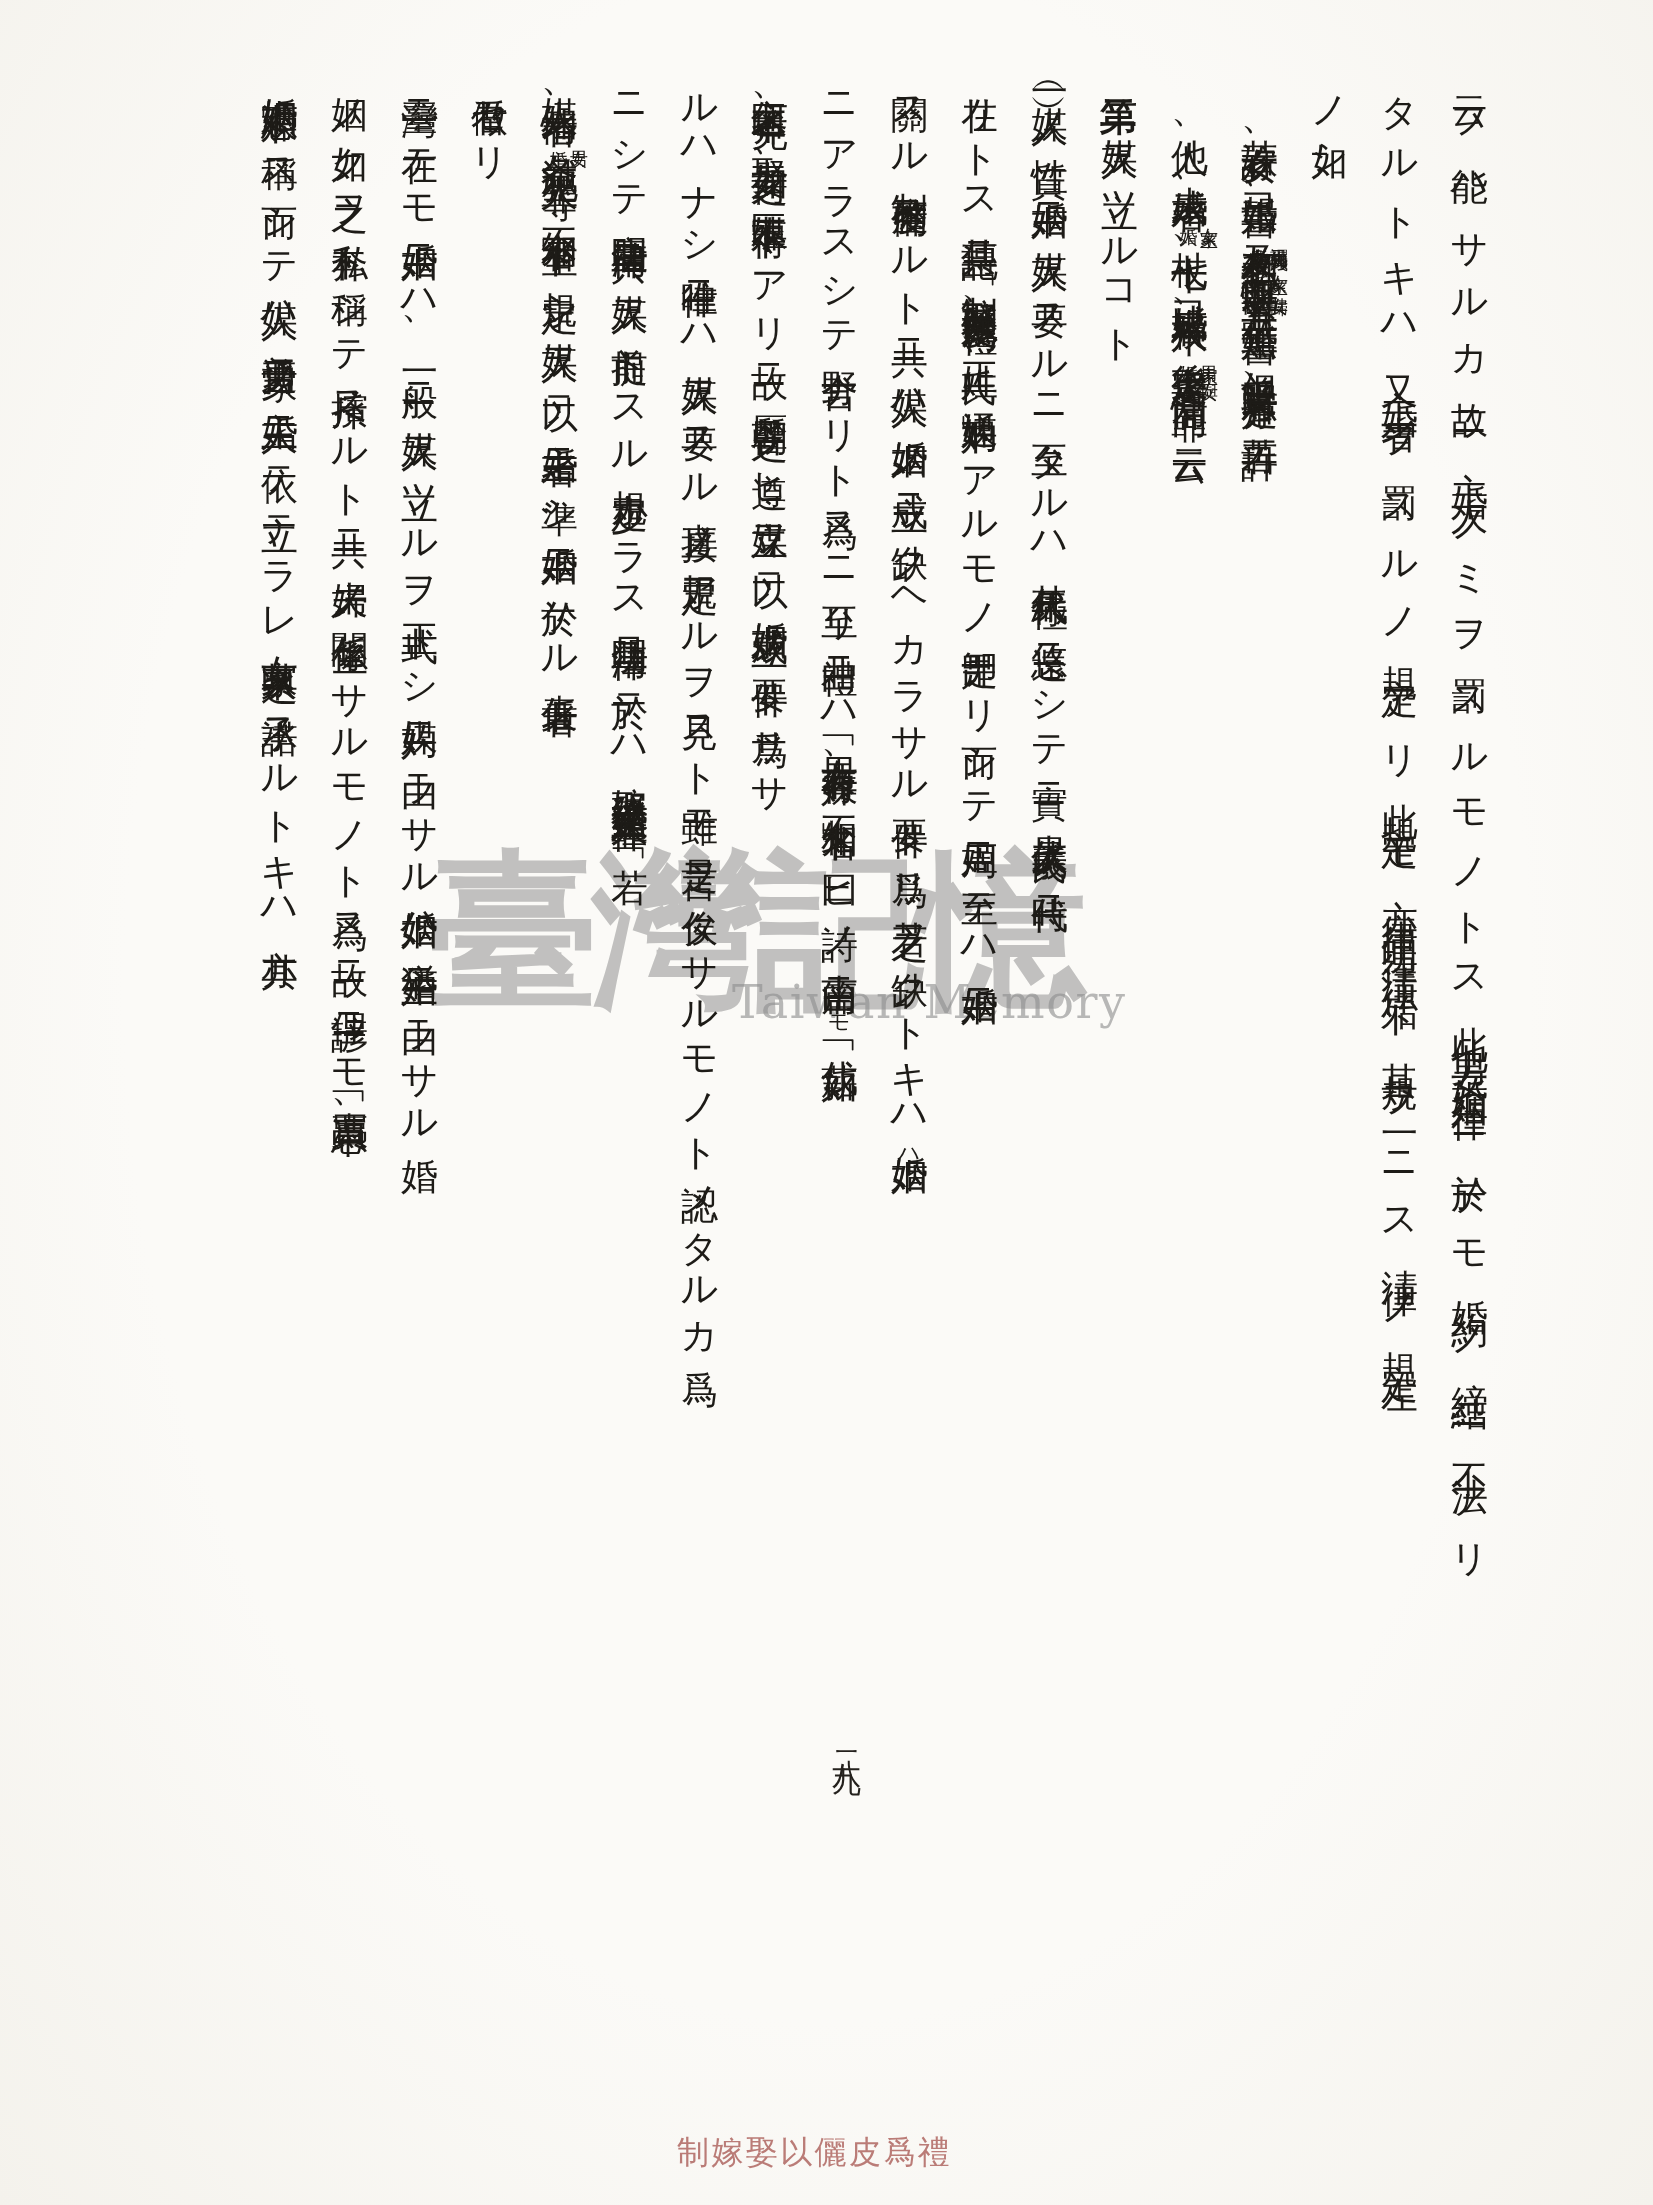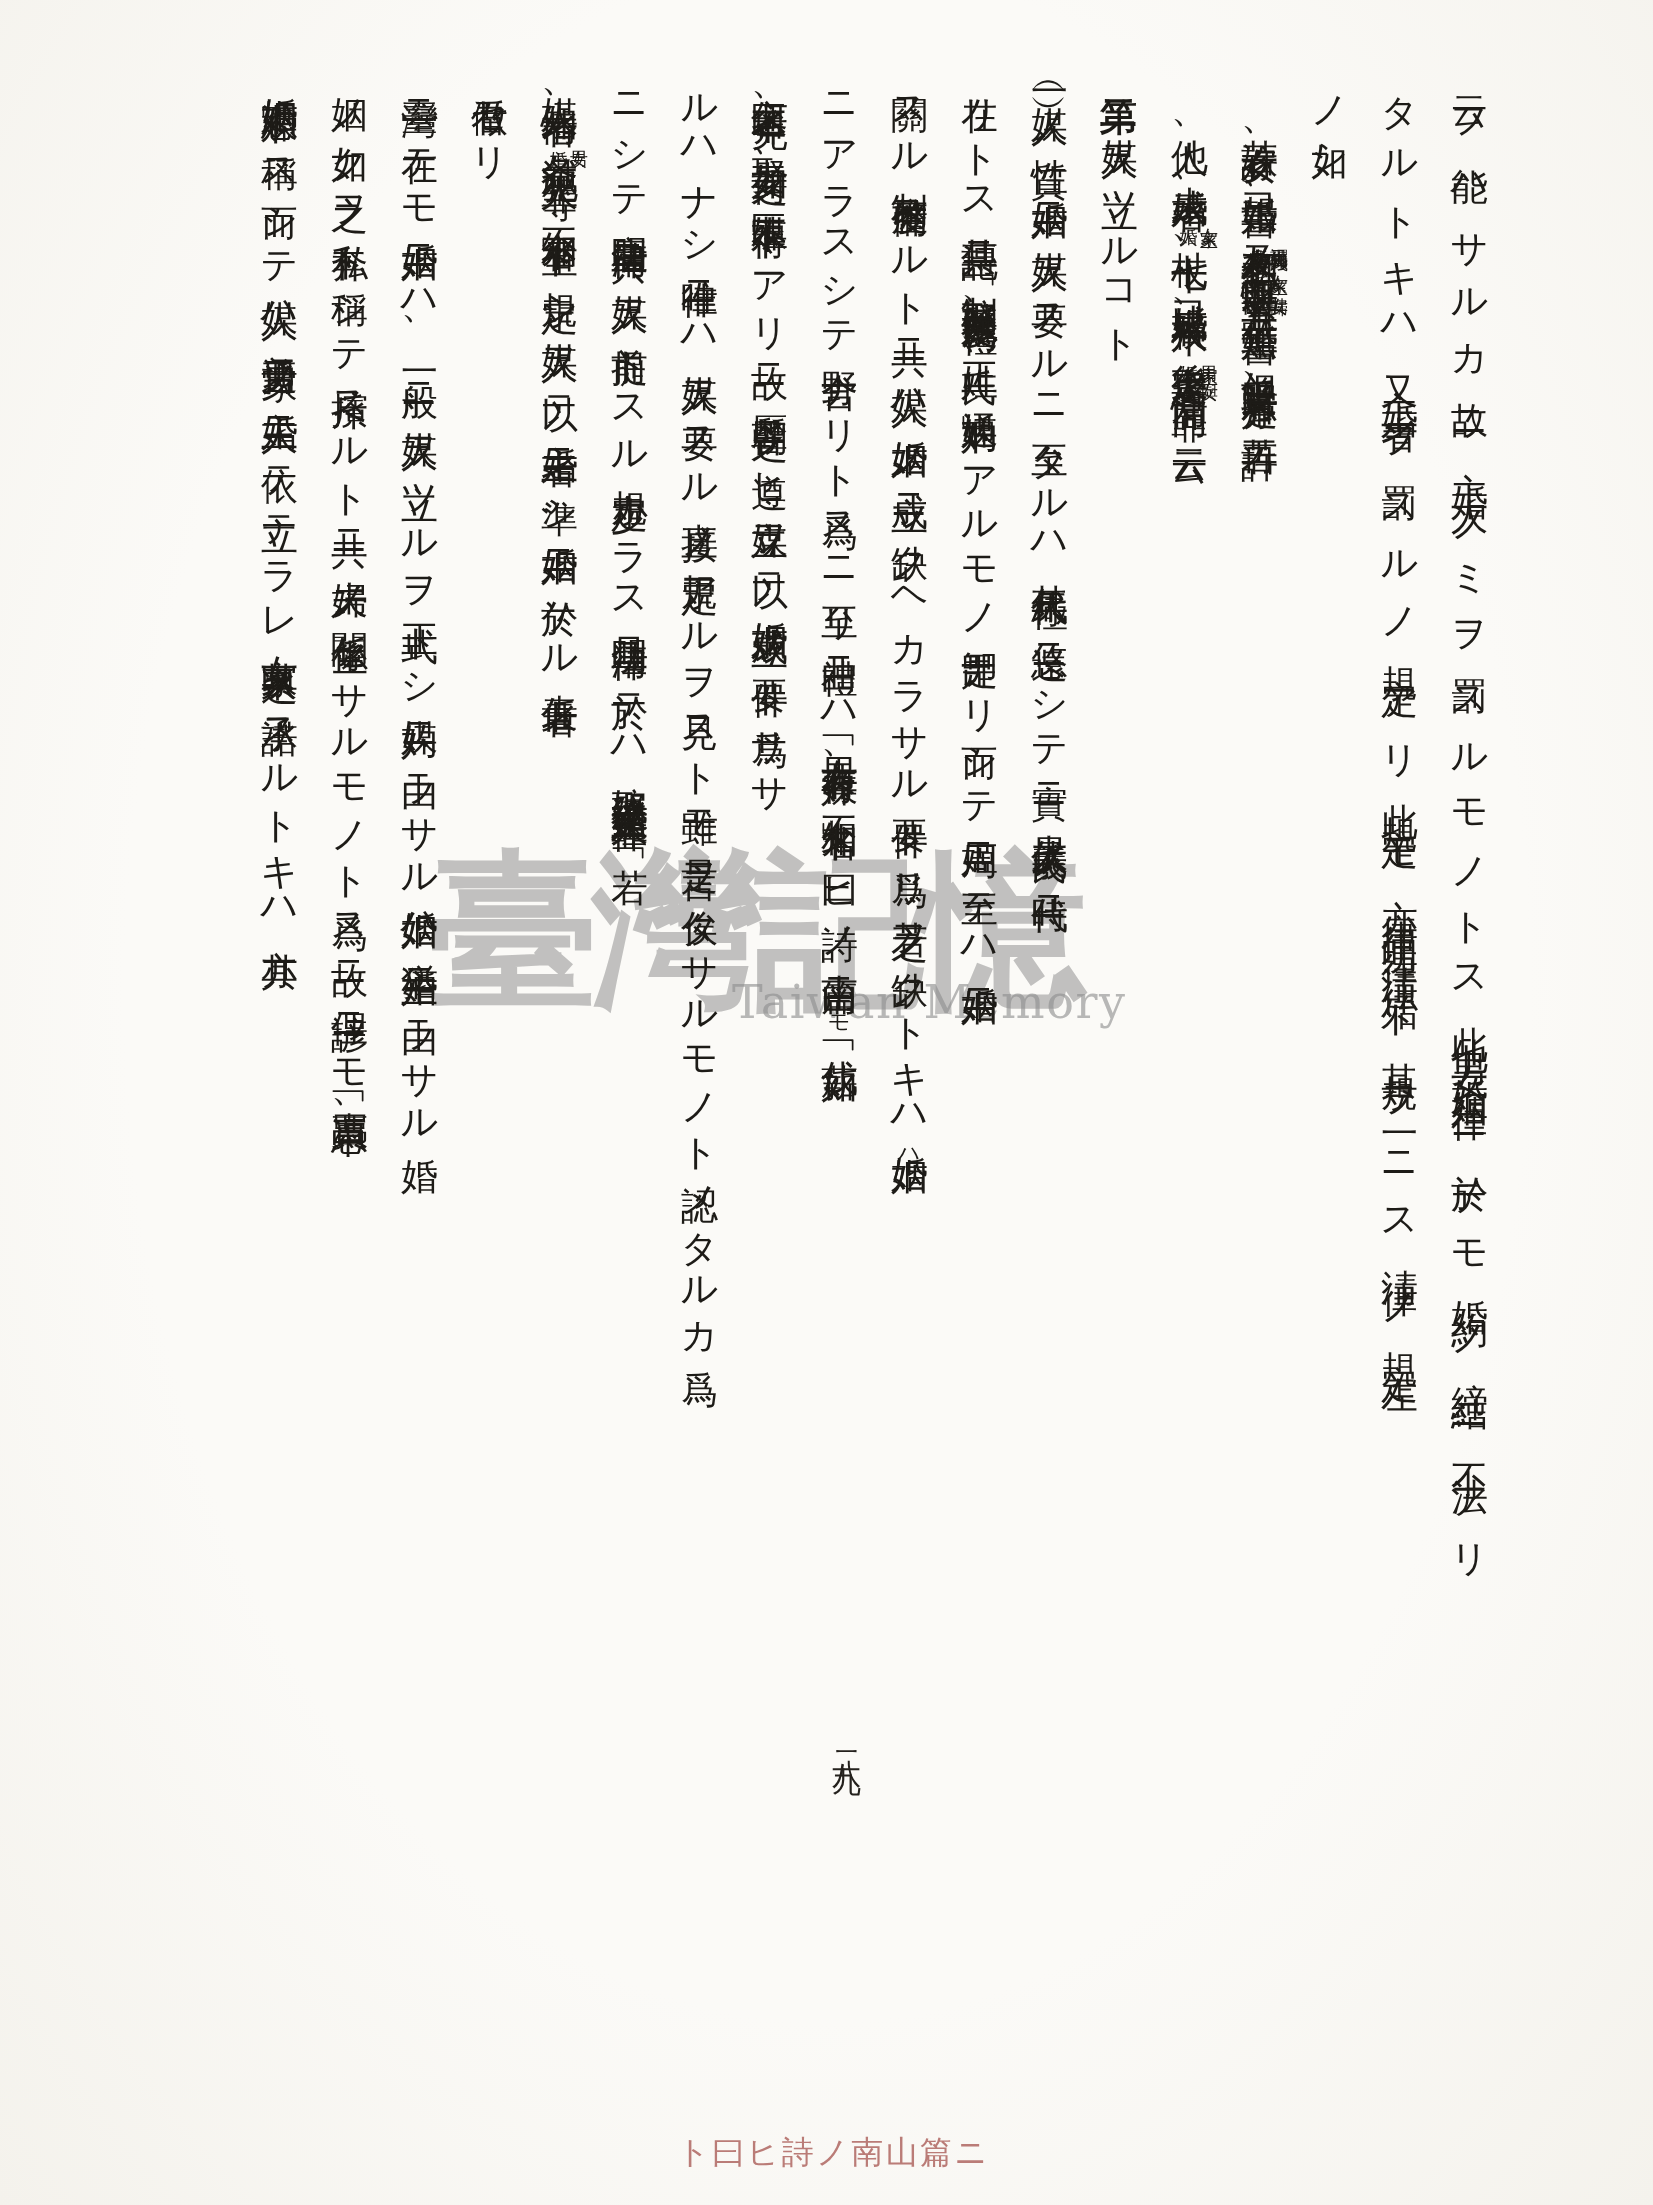--- a/index.html
+++ b/index.html
@@ -113,16 +113,16 @@
     <div class="col">臺灣ニ在テモ婚姻ニハ、一般ニ媒人ヲ立ツルヲ正式トシ媒妁ニ由ラサル婚姻ハ猶主婚ニ由ラサル婚</div>
 
     <div class="col">姻ノ如ク之ヲ私奔ト稱シテ擯斥スルト共ニ夫婦ノ關係生セサルモノト爲ス故ニ俚諺ニモ「賣買憑中、</div>
 
     <div class="col">婚姻憑媒」ト稱ス而シテ媒人ハ普通男家ノ主婚人ニ依テ立テラレ女家其申込ヲ承諾スルトキハ亦其</div>
 
   </div>
 
   <div class="page-num">二八九</div>
 
-  <div class="footer">ト曰ヒ詩ノ南山篇ニ</div>
+  <div class="footer">制嫁娶以儷皮爲禮</div>
 
 </div>
 
 
 </body></html>

